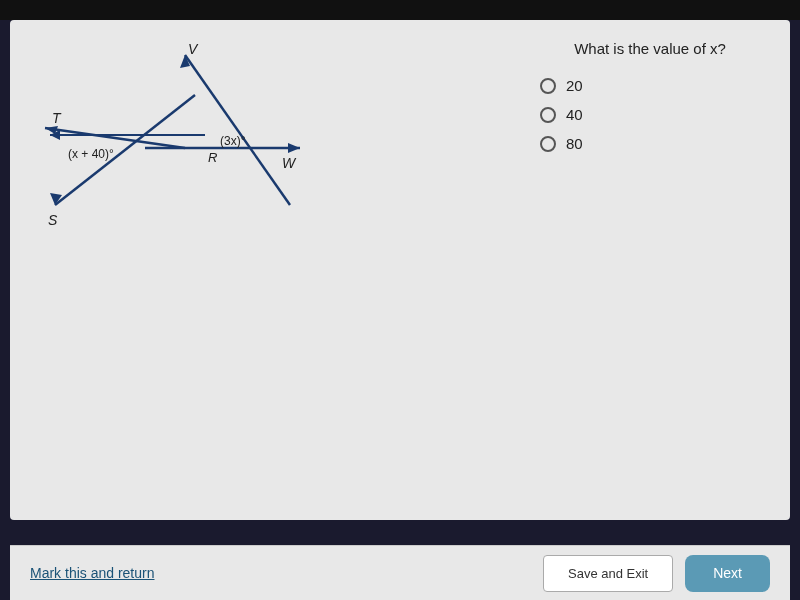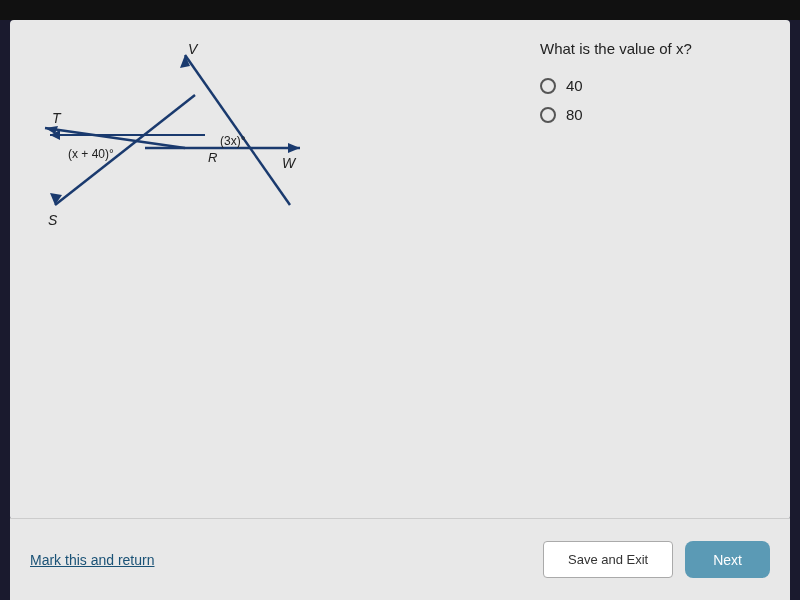--- a/index.html
+++ b/index.html
@@ -44,20 +44,21 @@
       display: flex;
       flex-direction: column;
       gap: 12px;
     }
 
     .question-text {
       font-size: 15px;
       color: #222;
       margin-bottom: 8px;
       font-weight: normal;
+      text-align: center;
     }
 
     .answer-option {
       display: flex;
       align-items: center;
       gap: 10px;
       cursor: pointer;
       font-size: 15px;
       color: #222;
     }
@@ -78,21 +79,21 @@
       left: 20px;
       width: 320px;
       height: 220px;
     }
 
     .bottom-bar {
       position: absolute;
       bottom: 0;
       left: 10px;
       right: 10px;
-      height: 82px;
+      height: 55px;
       background: #e8e8e8;
       display: flex;
       align-items: center;
       justify-content: space-between;
       padding: 0 20px;
       border-top: 1px solid #ccc;
     }
 
     .mark-link {
       color: #1a5276;
@@ -179,20 +180,24 @@
         <text x="38" y="118" font-size="12" fill="#222" font-family="Arial">(x + 40)°</text>
 
         <text x="190" y="105" font-size="12" fill="#222" font-family="Arial">(3x)°</text>
 
       </svg>
     </div>
 
     <div class="question-area">
       <div class="question-text">What is the value of x?</div>
 
+      <div class="answer-option">
+        <span class="radio-circle"></span>
+        <span>20</span>
+      </div>
       <div class="answer-option">
         <span class="radio-circle"></span>
         <span>40</span>
       </div>
       <div class="answer-option">
         <span class="radio-circle"></span>
         <span>80</span>
       </div>
     </div>
   </div>

